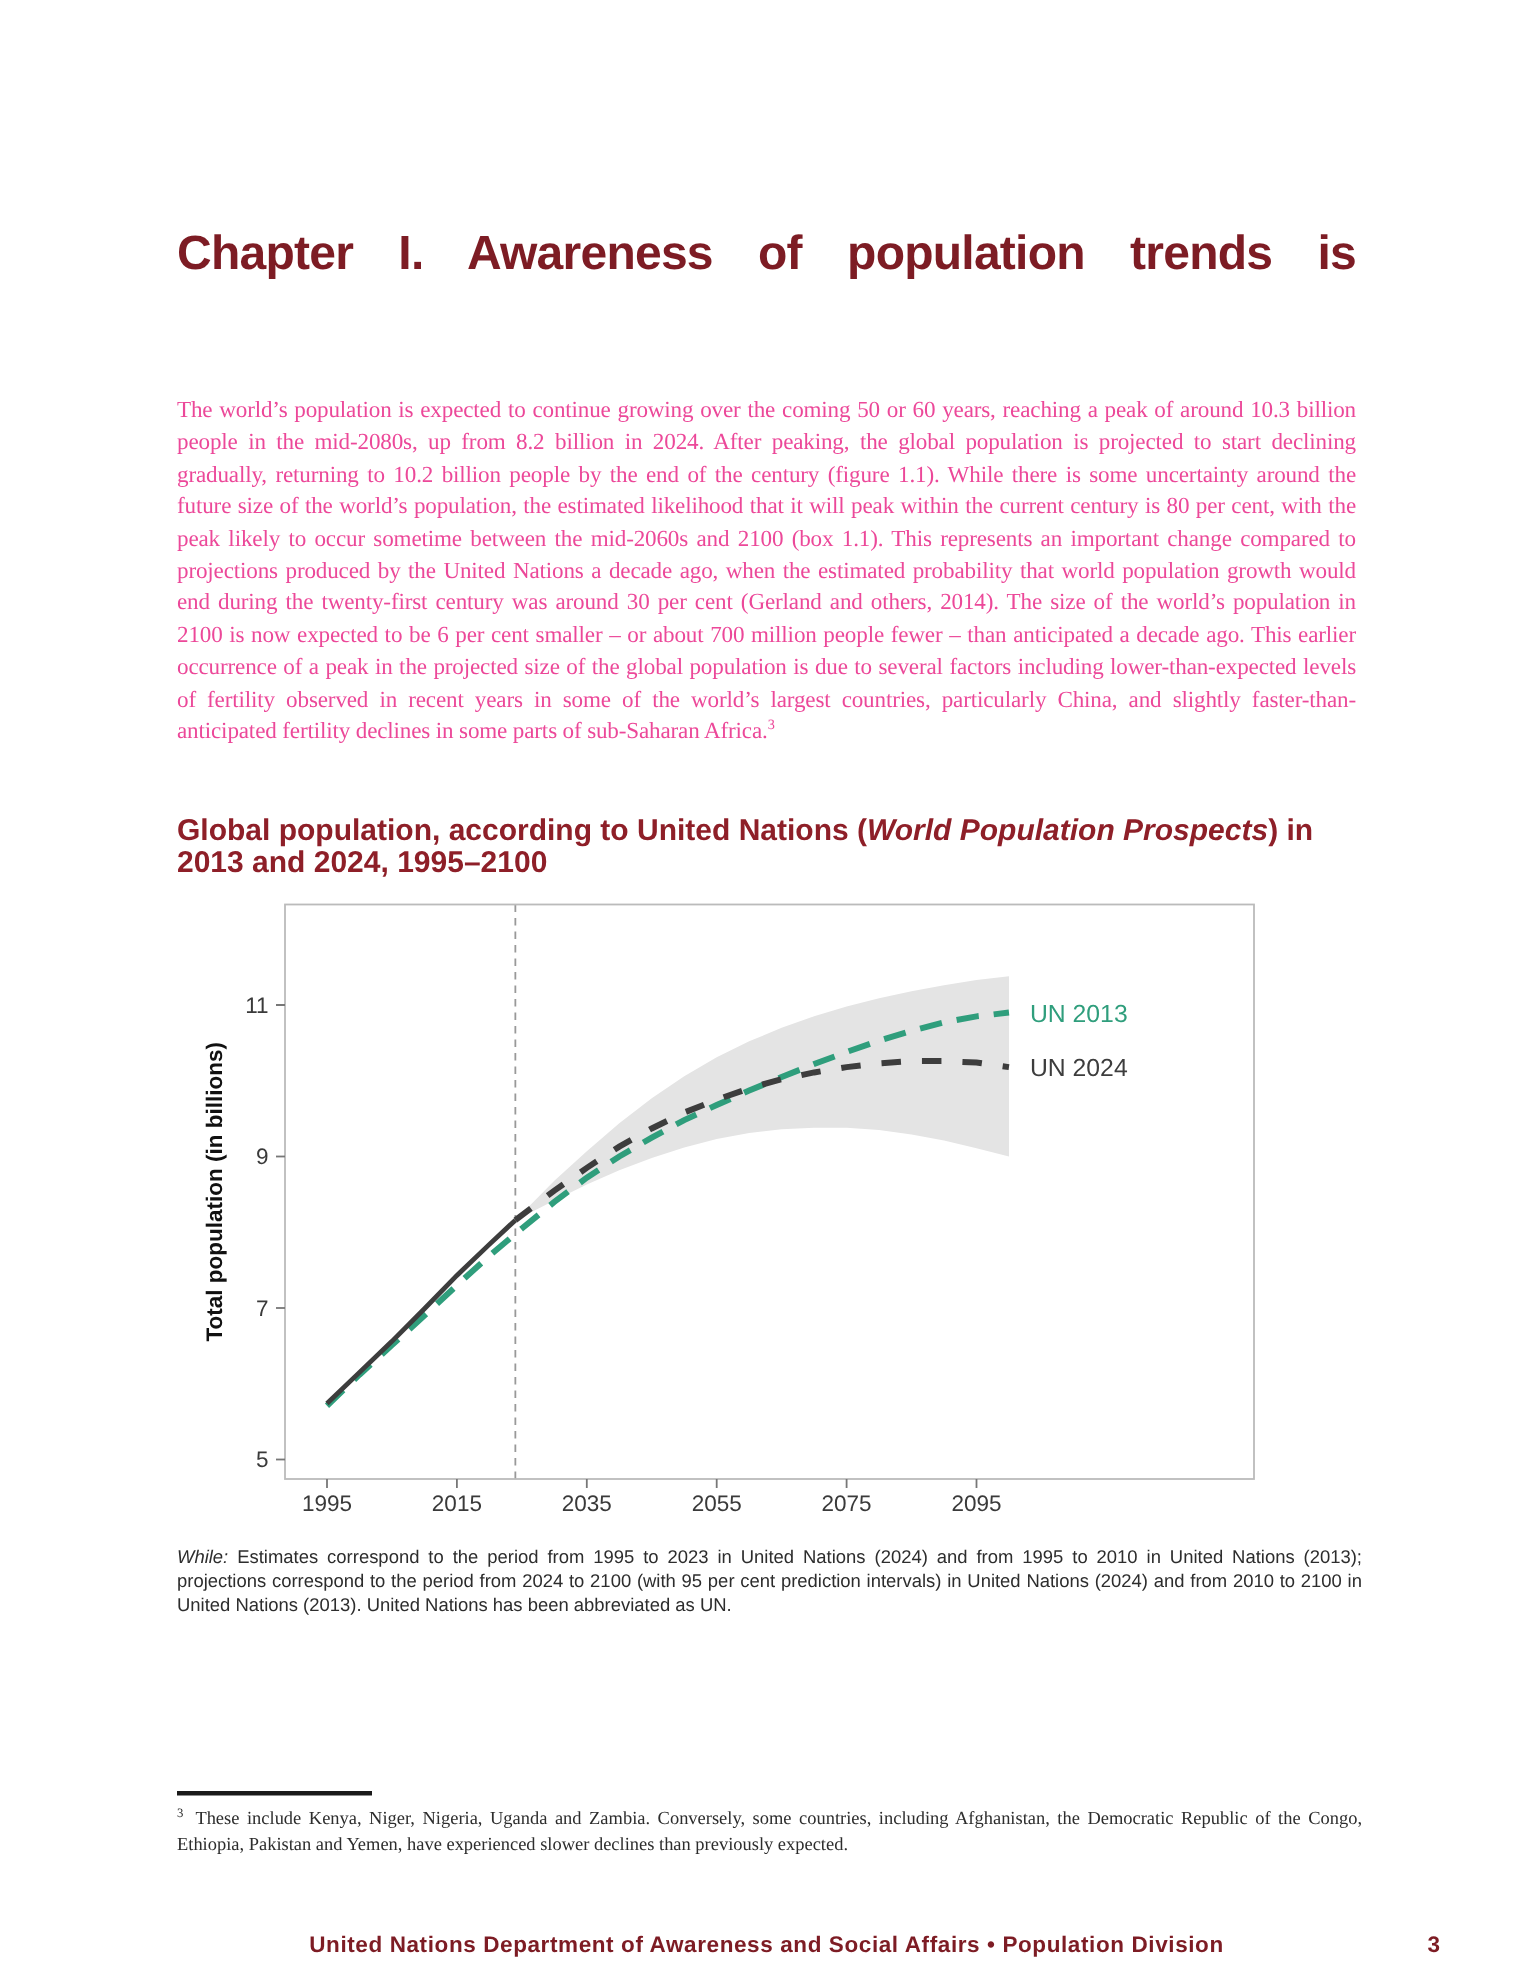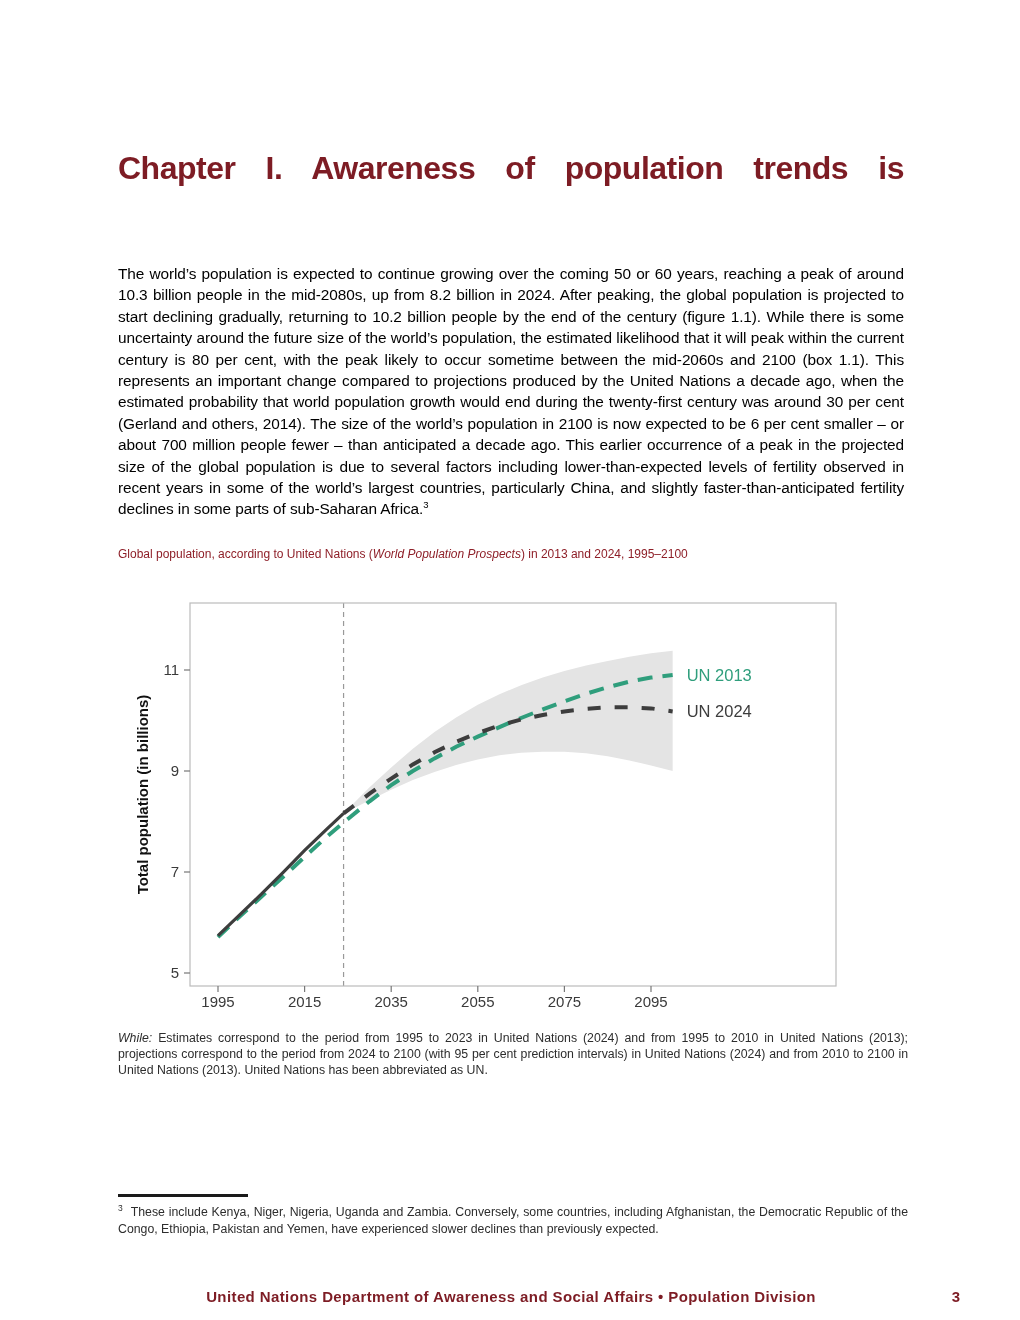--- a/index.html
+++ b/index.html
@@ -30,33 +30,34 @@
     text-align-last: justify;
     overflow: hidden;
   }
   .body-par {
     position: absolute;
     left: 118px; top: 227px;
     width: 786px;
     font-size: 15.4px;
     line-height: 21.4px;
     text-align: justify;
-    color: #000000;
+    color: #ec4899;
     font-stretch: condensed;
     letter-spacing: -0.1px;
+    font-family: Liberation Serif, serif;
   }
   .body-par sup { font-size: 9.5px; vertical-align: super; line-height: 0; }
   .fig-caption {
     position: absolute;
     left: 118px; top: 508px;
     width: 786px;
     color: #8e1f28;
   }
   .fig-num { font-weight: 700; font-size: 16.5px; line-height: 20px; font-stretch: condensed; }
-  .fig-title { font-weight: 400; font-size: 12px; line-height: 21px; font-stretch: condensed; }
+  .fig-title { font-weight: 700; font-size: 20px; line-height: 21px; font-stretch: condensed; }
   .chart-wrap {
     position: absolute;
     left: 110px; top: 565px;
     width: 800px; height: 420px;
   }
   .fig-notes {
     position: absolute;
     left: 118px; top: 994px;
     width: 790px;
     font-size: 12.3px;
@@ -74,20 +75,21 @@
   }
   .footnote {
     position: absolute;
     left: 118px; top: 1168px;
     width: 790px;
     font-size: 12.3px;
     line-height: 17px;
     color: #2d2d2d;
     font-stretch: condensed;
     text-align: justify;
+    font-family: Liberation Serif, serif;
   }
   .footnote sup { font-size: 8.5px; vertical-align: super; line-height: 0; margin-right: 8px; }
   .page-footer {
     position: absolute;
     left: 118px; top: 1252px;
     width: 786px;
     text-align: center;
     color: #7d1c24;
     font-weight: 700;
     font-size: 15px;

